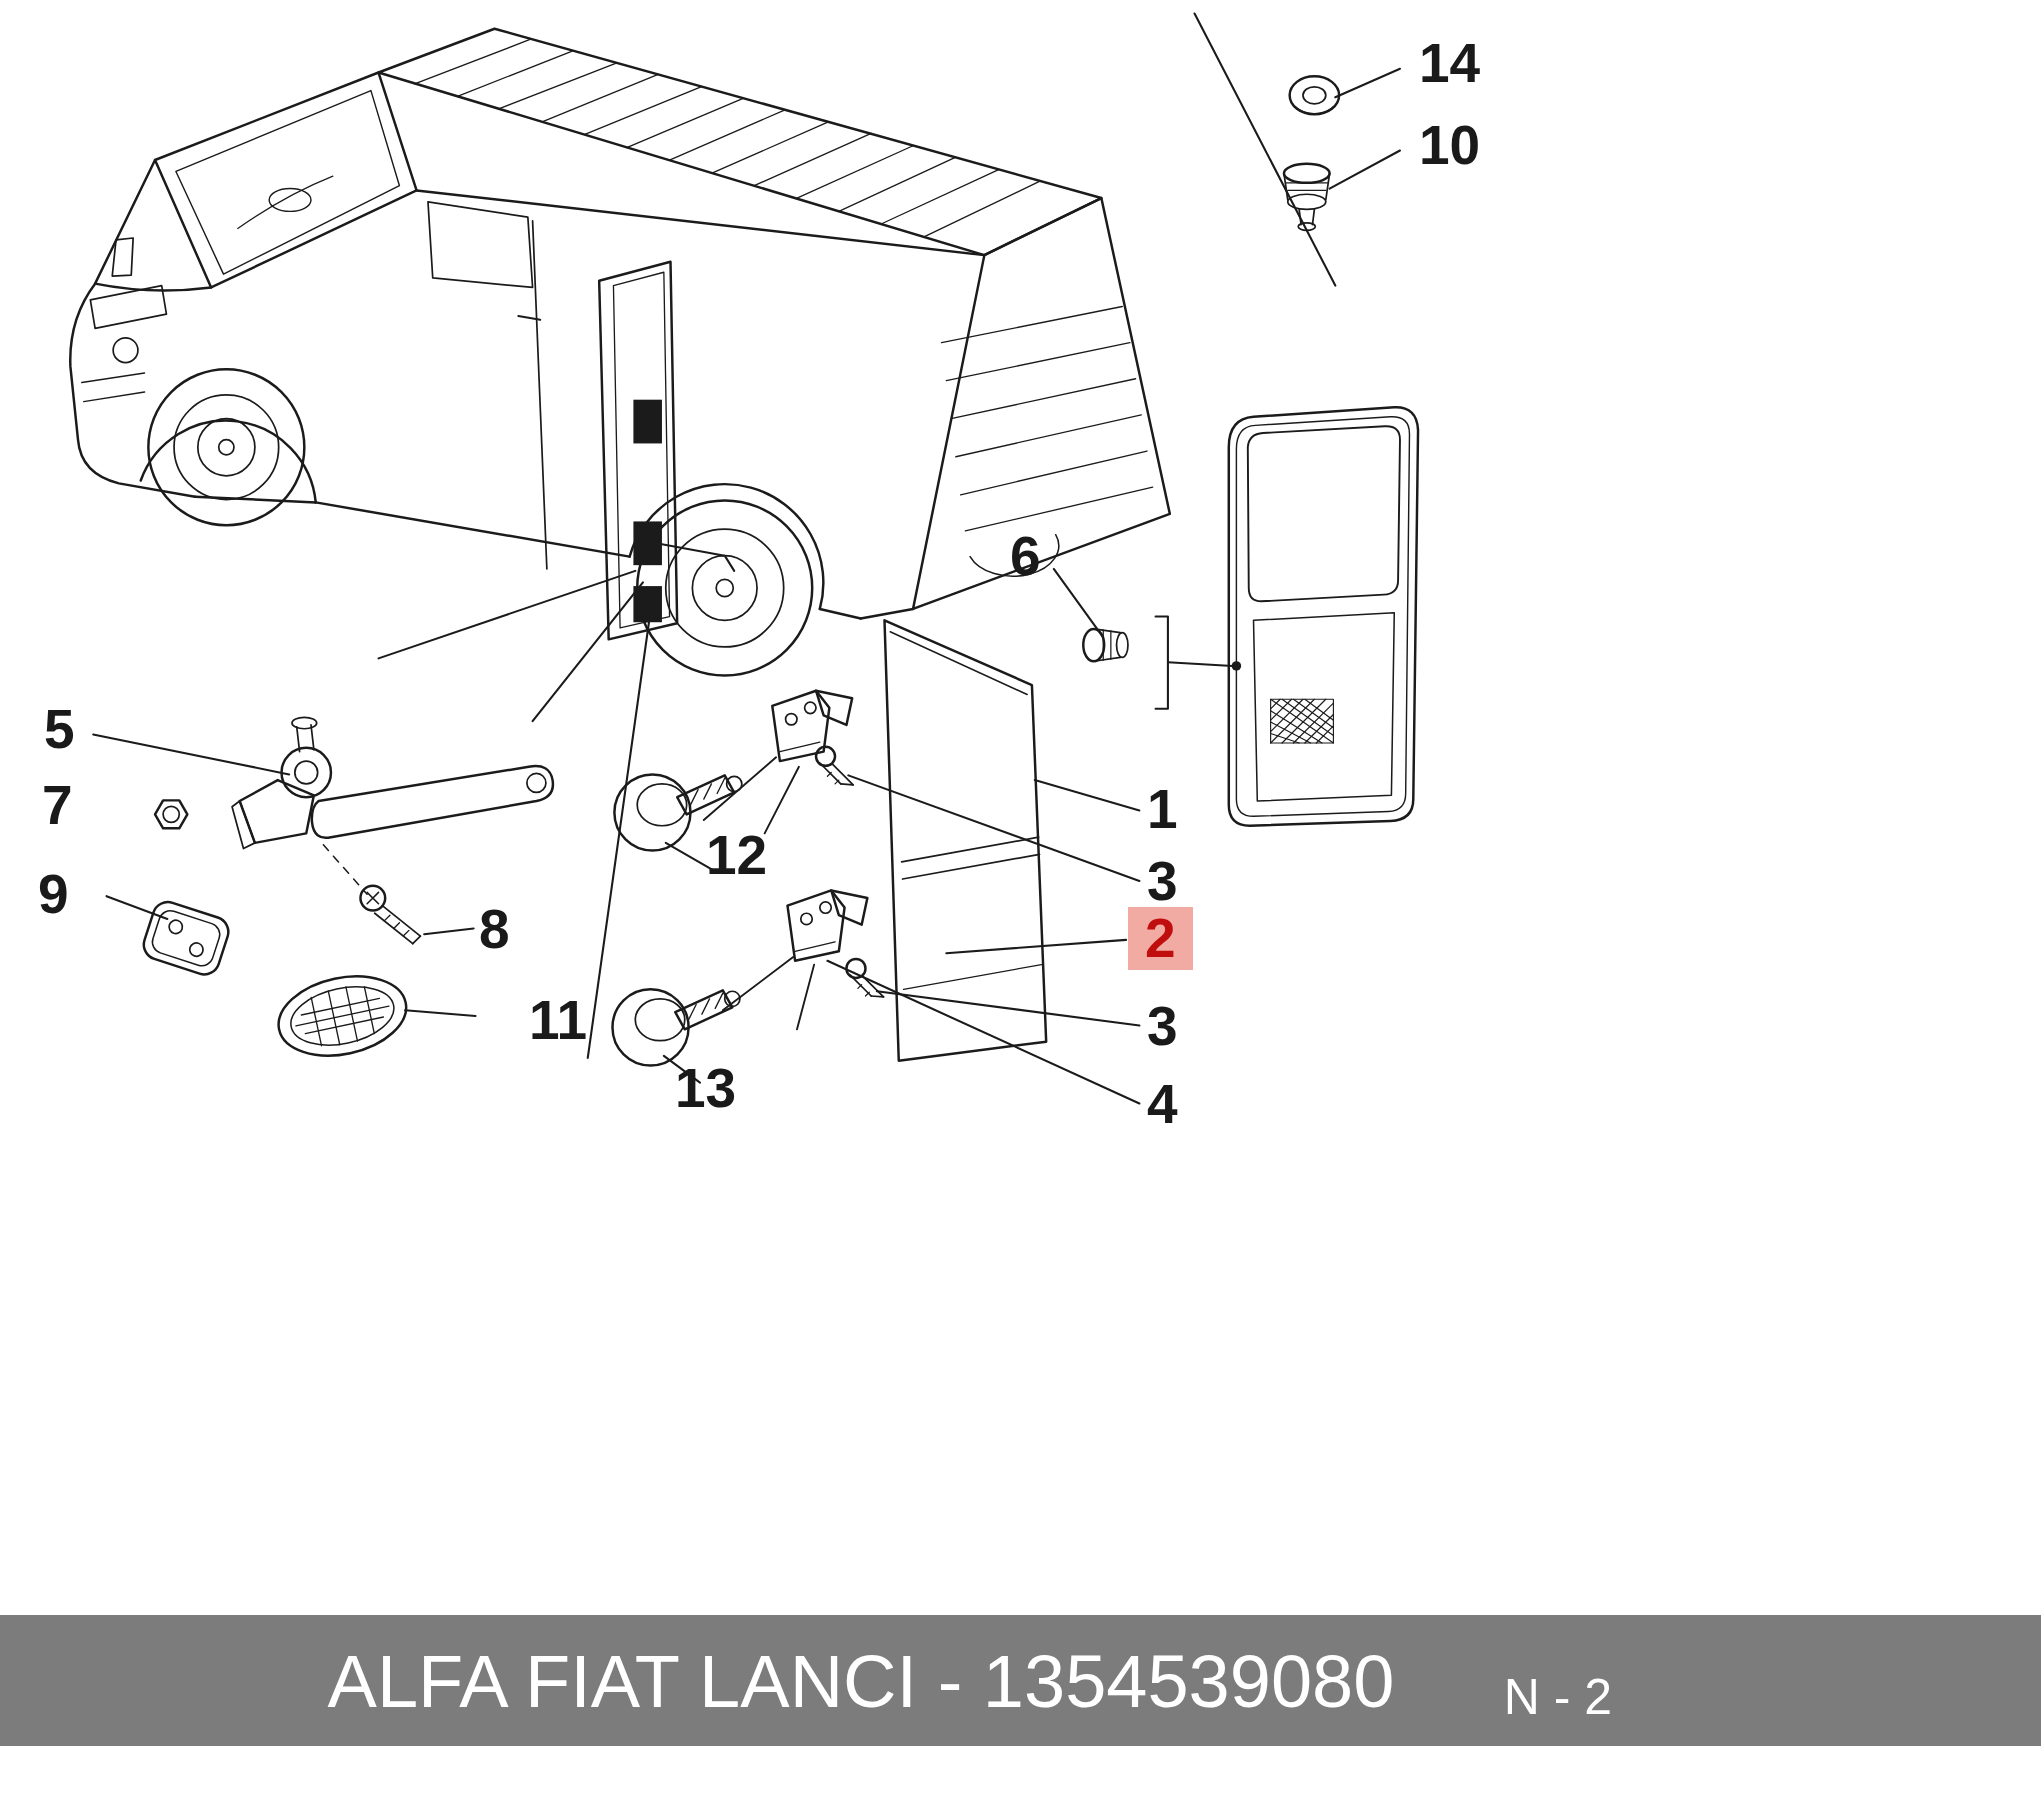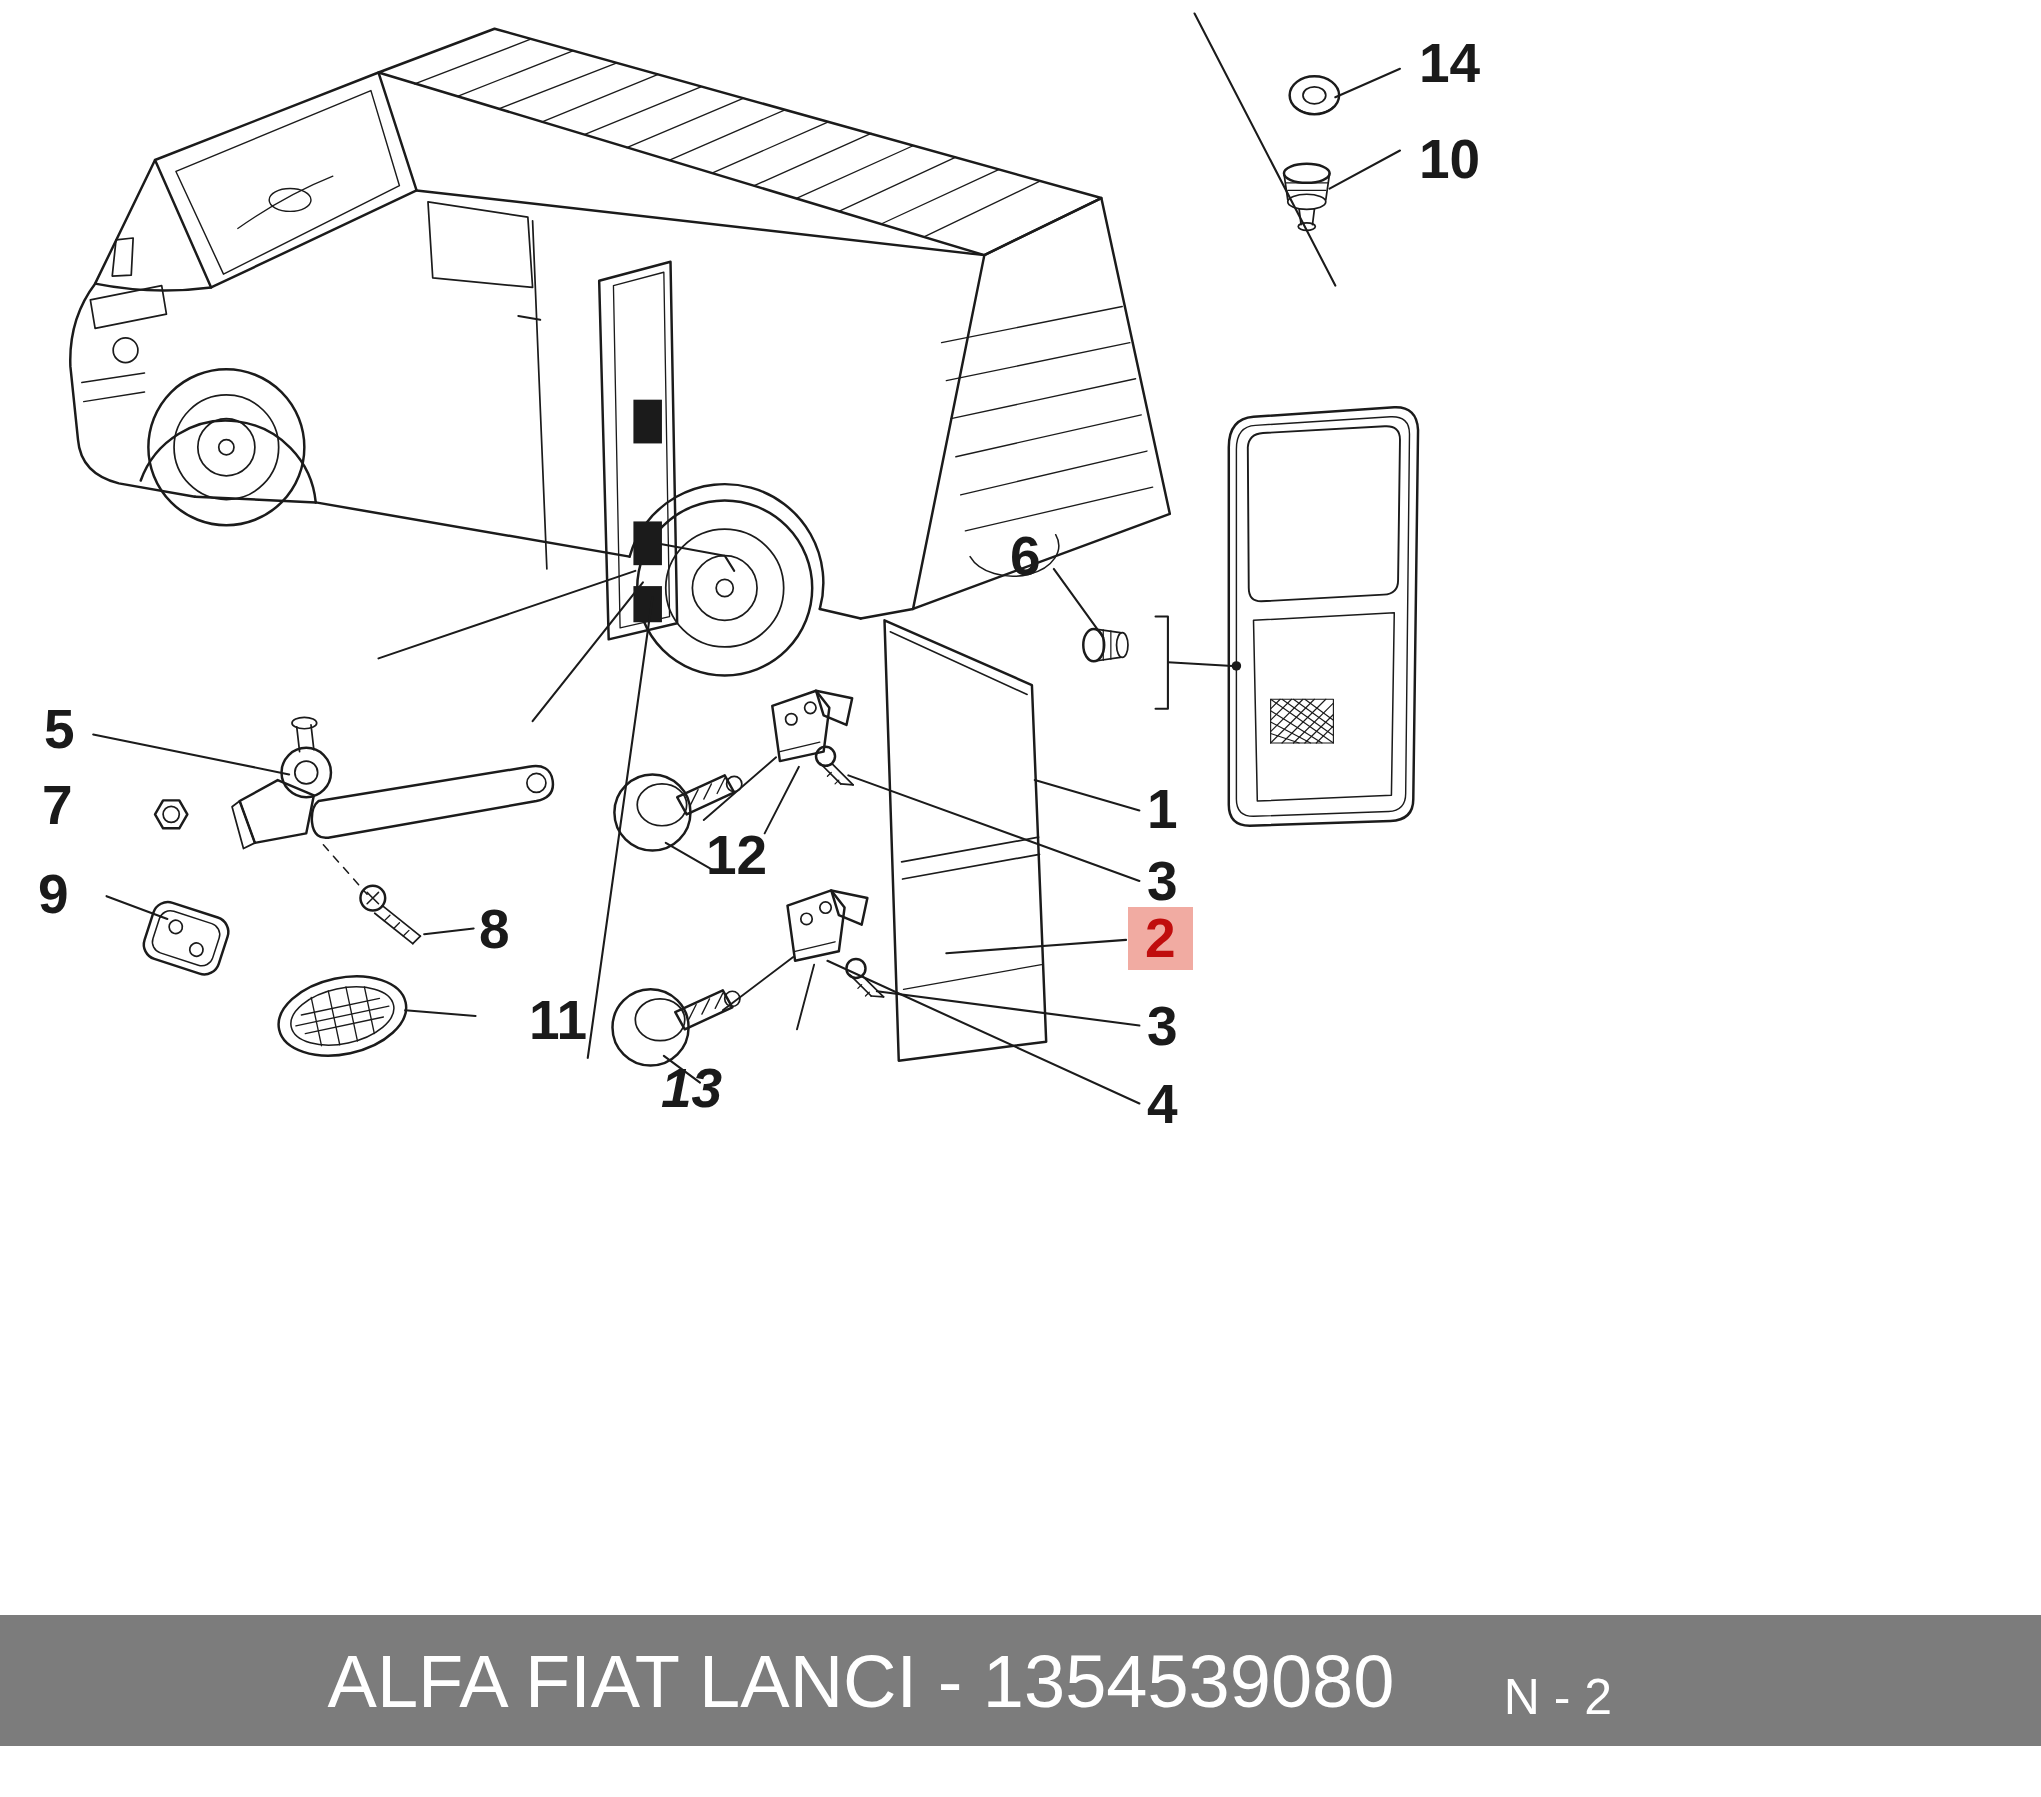--- a/index.html
+++ b/index.html
@@ -12,34 +12,34 @@
 
   .callout{
     position:absolute;font-size:55px;font-weight:bold;color:#1a1a1a;
     line-height:1;white-space:nowrap;cursor:default;
   }
   .callout.highlight{
     color:#c00d0d;background:#f1aba2;padding:3.8px 17px;
   }
   
   .c14{left:1419px;top:36px;}
-  .c10{left:1419px;top:132px;text-align:right;}
+  .c10{left:1419px;top:118px;text-align:right;}
   .c6 {left:1010px;top:529px;}
   .c1 {left:1147px;top:782px;}
   .c3a{left:1147px;top:854px;}
   .c2 {left:1128px;top:907px;}
   .c3b{left:1147px;top:999px;}
   .c4 {left:1147px;top:1077px;}
   .c5 {left:44px;top:702px;}
   .c7 {left:42px;top:778px;}
   .c9 {left:38px;top:867px;}
   .c8 {left:479px;top:902px;}
   .c11{left:481px;top:993px;margin-left:48px;}
   .c12{left:706px;top:828px;}
-  .c13{left:661px;top:1061px;font-style:italic;}
+  .c13{left:675px;top:1061px;}
 
   .footer{
     position:absolute;left:0;top:1615px;width:2041px;height:131px;background:#7c7c7c;padding-left:16px;
   }
   .footer .brand{
     position:absolute;top:50%;left:861px;transform:translate(-50%,-50%);
     font-size:74px;color:#ffffff;white-space:nowrap;
   }
   .footer .pageref{
     position:absolute;top:50%;left:1558px;transform:translate(-50%,-50%);

